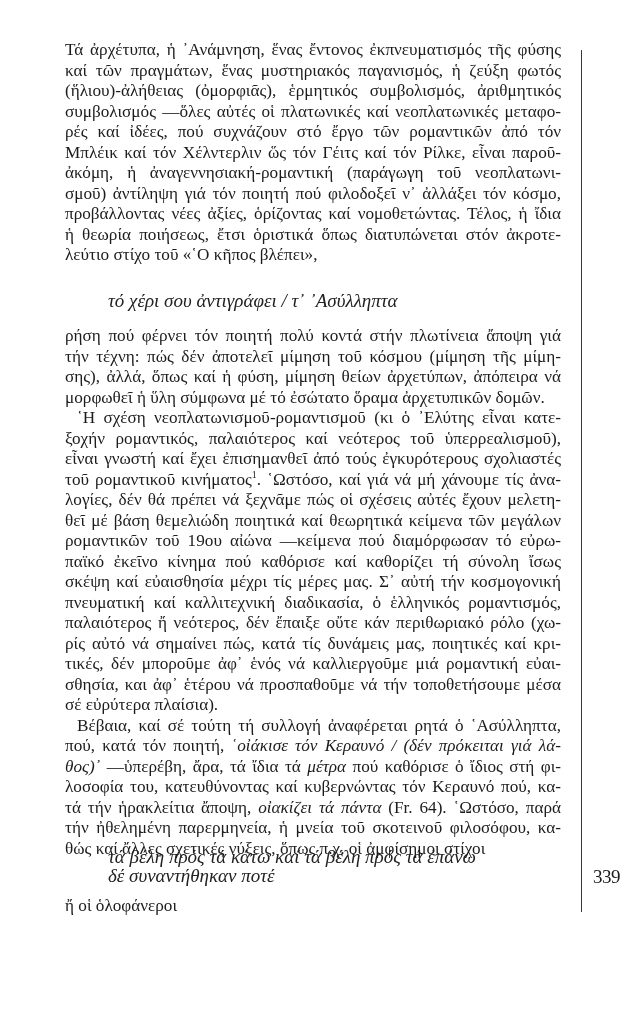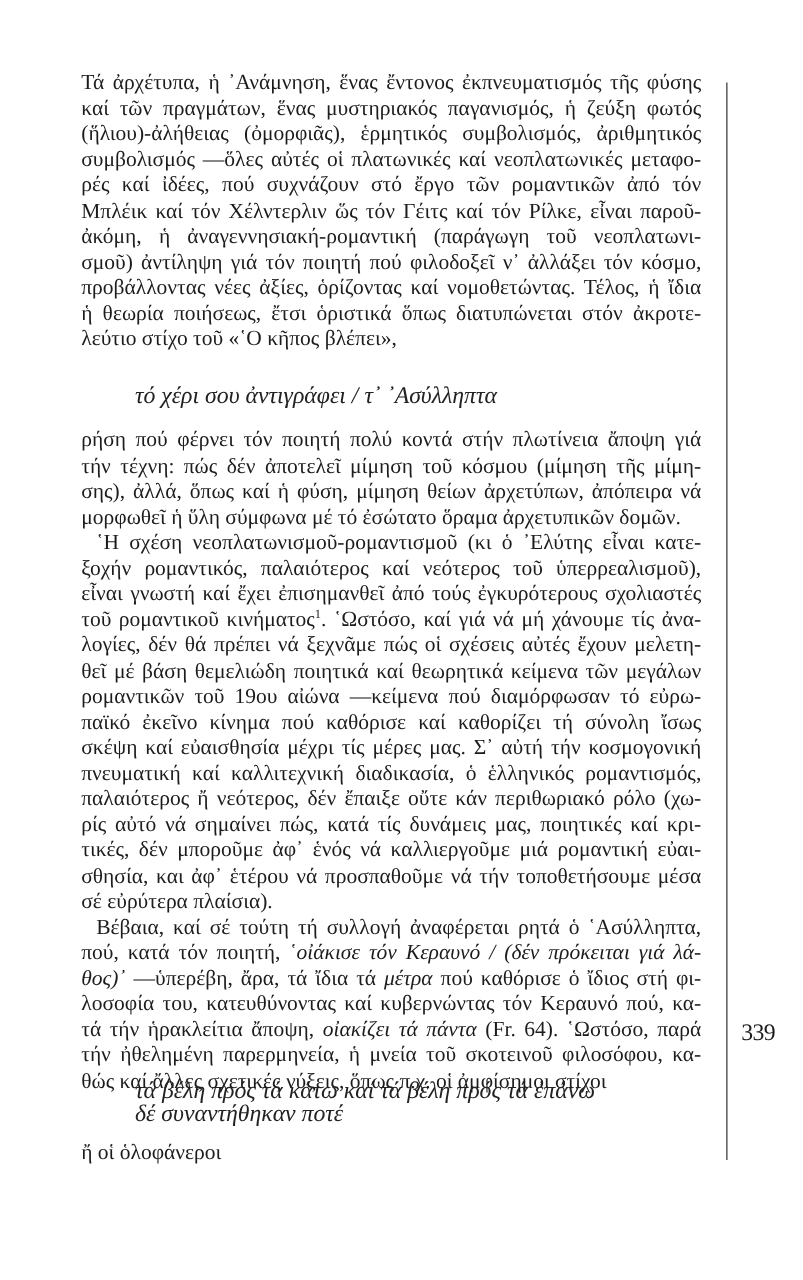--- a/index.html
+++ b/index.html
@@ -13,21 +13,20 @@
     position: relative;
     overflow: hidden;
     font-family: "DejaVu Serif", "Liberation Serif", serif;
     color: #1a1a1a;
   }
   .page {
     position: absolute;
     left: 0; top: 0;
     width: 642px; height: 724px;
     background: #ffffff;
-    margin-top: 16px;
   }
   .text-block {
     position: absolute;
     left: 65px;
     width: 496px;
     font-family: "Liberation Serif", "DejaVu Serif", serif;
     font-size: 17.2px;
     line-height: 20.5px;
     color: #1c1c1c;
   }
@@ -66,21 +65,21 @@
     position: absolute;
     left: 581px;
     top: 50px;
     width: 1px;
     height: 862px;
     background: #3a3a3a;
   }
   .page-number {
     position: absolute;
     left: 593px;
-    top: 800px;
+    top: 866px;
     font-family: "Liberation Serif", "DejaVu Serif", serif;
     font-size: 19px;
     color: #1c1c1c;
     letter-spacing: -0.5px;
   }
 </style>
 </head>
 <body>
 
 <div class="page">

